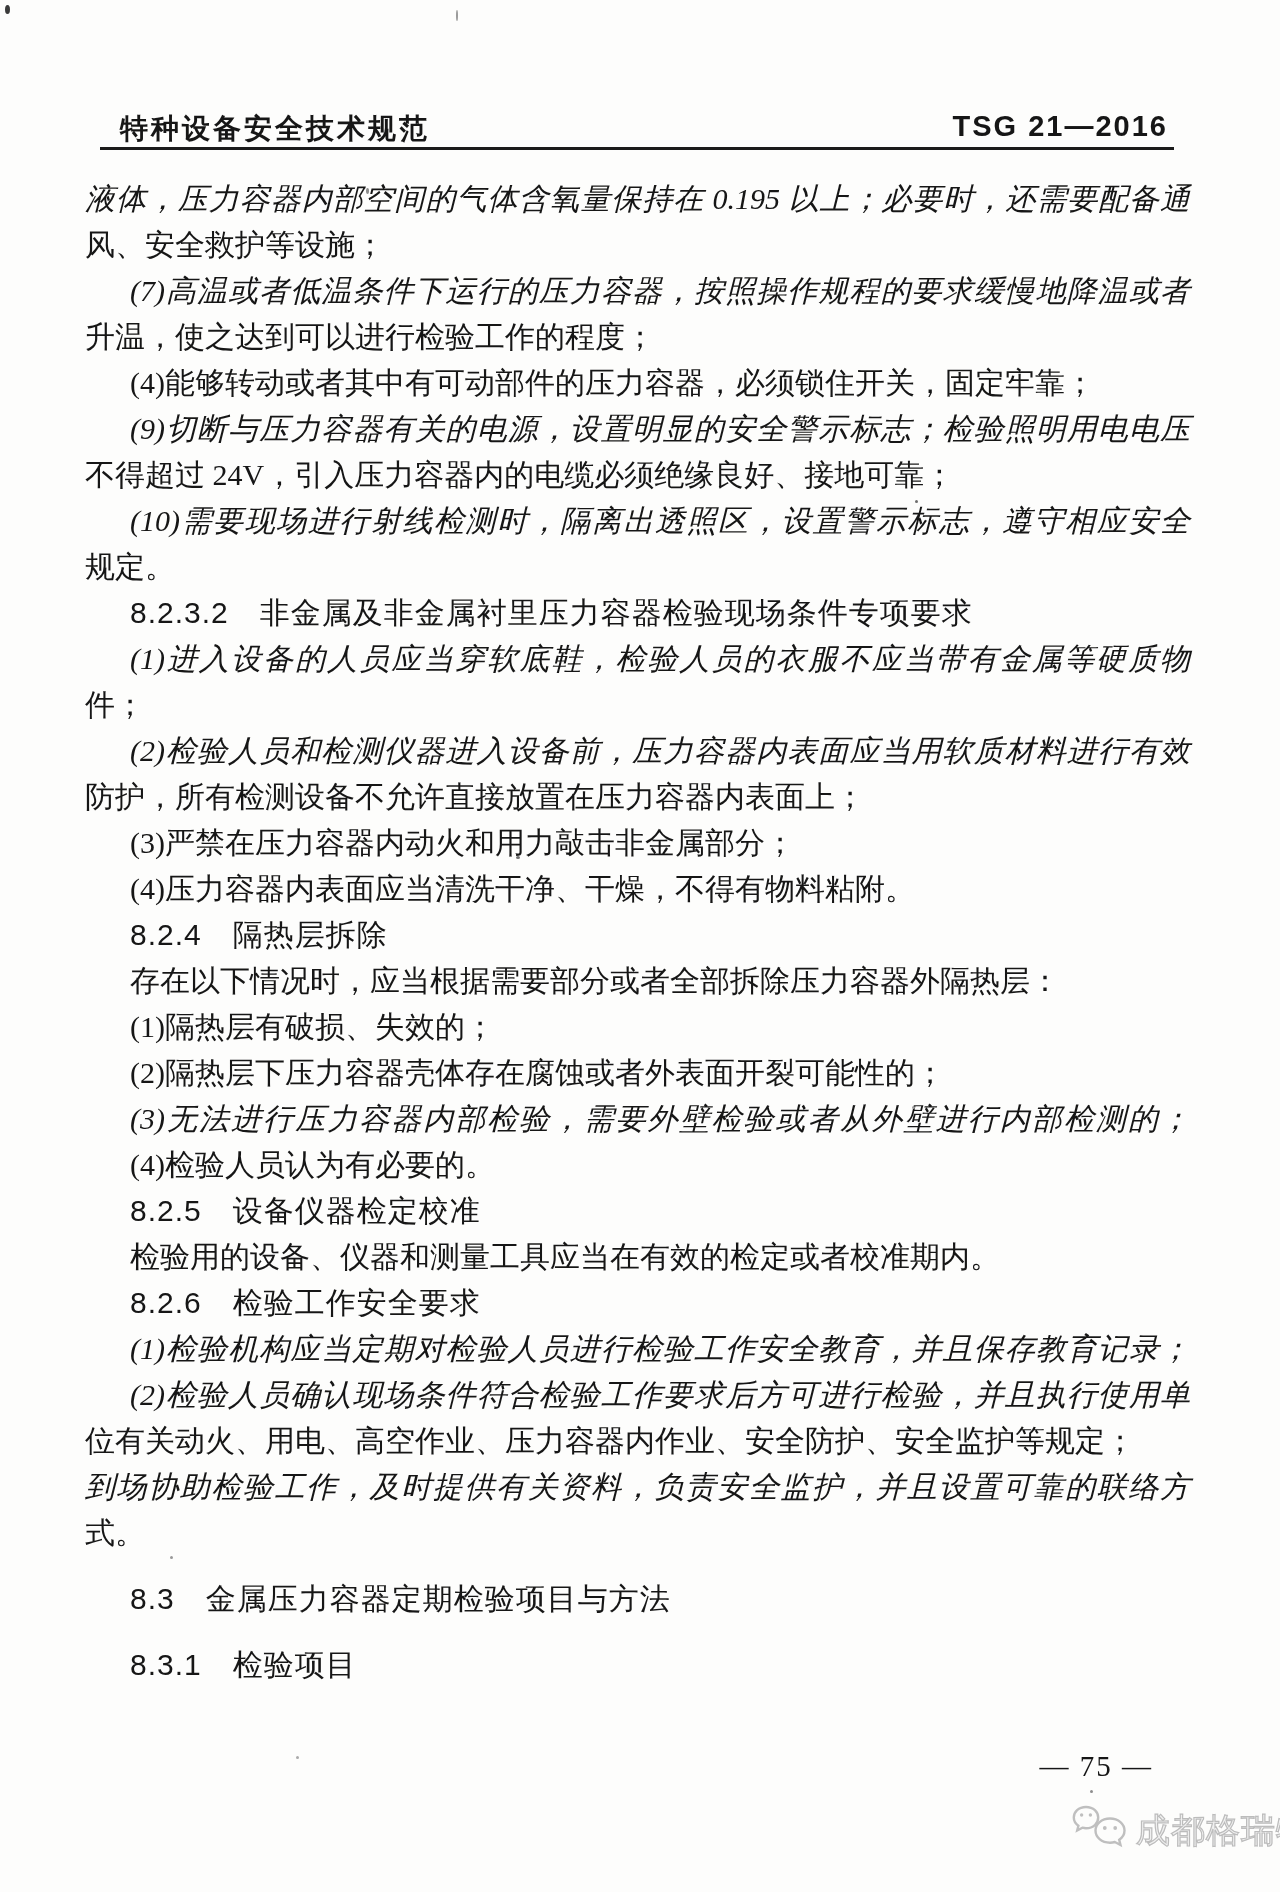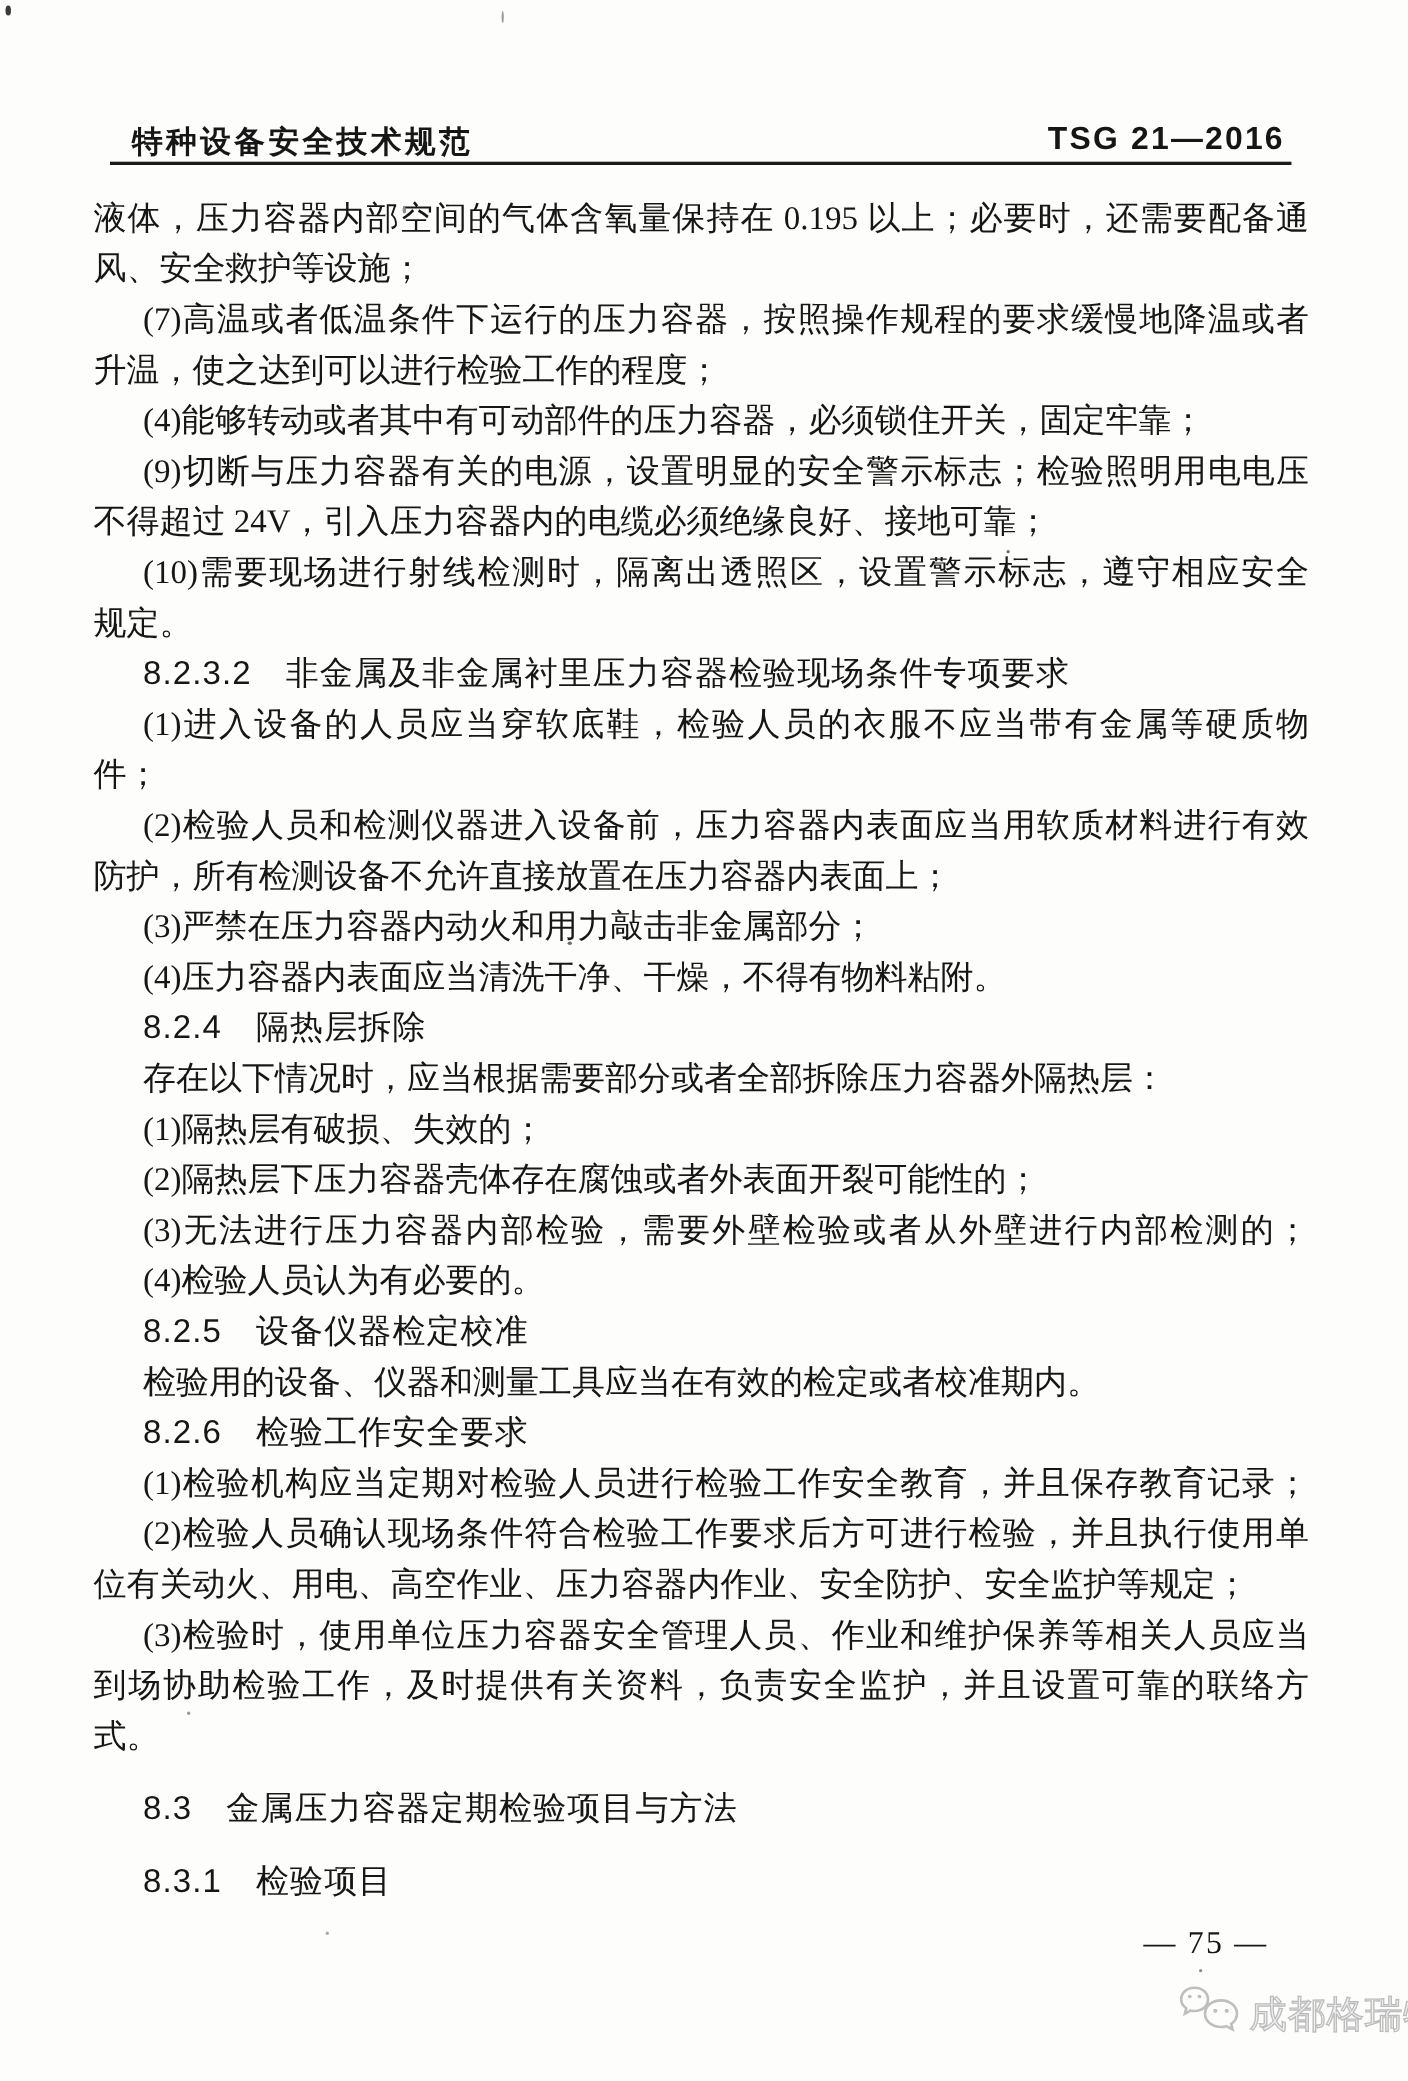--- a/index.html
+++ b/index.html
@@ -35,20 +35,21 @@
   .line{
     min-height:46px;line-height:46px;
     white-space:pre-wrap;
     text-align:left;
   }
   .line.indent{padding-left:45px;}
   .line.fill{
     text-align:justify;
     text-align-last:justify;
     text-justify:inter-character;
+    font-style:italic;
   }
   .line.heading{
     font-family:"Liberation Sans","DejaVu Sans",sans-serif;
     font-weight:normal;
     letter-spacing:1px;
   }
   .line.gap{margin-top:20px;}
   
   .page-number{
     position:absolute;top:1750px;right:127px;
@@ -101,21 +102,20 @@
       <div class="line indent">(1)隔热层有破损、失效的；</div>
       <div class="line indent">(2)隔热层下压力容器壳体存在腐蚀或者外表面开裂可能性的；</div>
       <div class="line indent fill">(3)无法进行压力容器内部检验，需要外壁检验或者从外壁进行内部检测的；</div>
       <div class="line indent">(4)检验人员认为有必要的。</div>
       <div class="line indent heading">8.2.5　设备仪器检定校准</div>
       <div class="line indent">检验用的设备、仪器和测量工具应当在有效的检定或者校准期内。</div>
       <div class="line indent heading">8.2.6　检验工作安全要求</div>
       <div class="line indent fill">(1)检验机构应当定期对检验人员进行检验工作安全教育，并且保存教育记录；</div>
       <div class="line indent fill">(2)检验人员确认现场条件符合检验工作要求后方可进行检验，并且执行使用单</div>
       <div class="line">位有关动火、用电、高空作业、压力容器内作业、安全防护、安全监护等规定；</div>
-      <div class="line indent fill">(3)检验时，使用单位压力容器安全管理人员、作业和维护保养等相关人员应当</div>
       <div class="line fill">到场协助检验工作，及时提供有关资料，负责安全监护，并且设置可靠的联络方</div>
       <div class="line">式。</div>
       <div class="line indent heading gap">8.3　金属压力容器定期检验项目与方法</div>
       <div class="line indent heading gap">8.3.1　检验项目</div>
     </div>
 
   <div class="page-number">— 75 —</div>
 
   <div class="watermark">
     <span class="watermark-icon">

